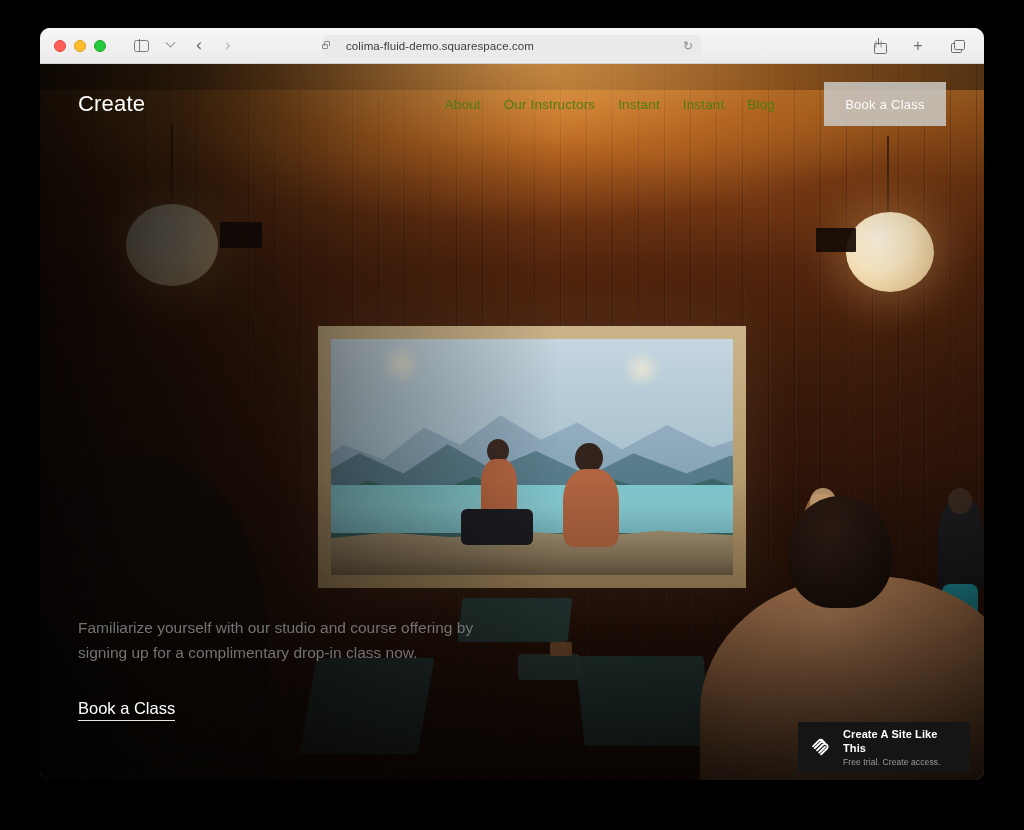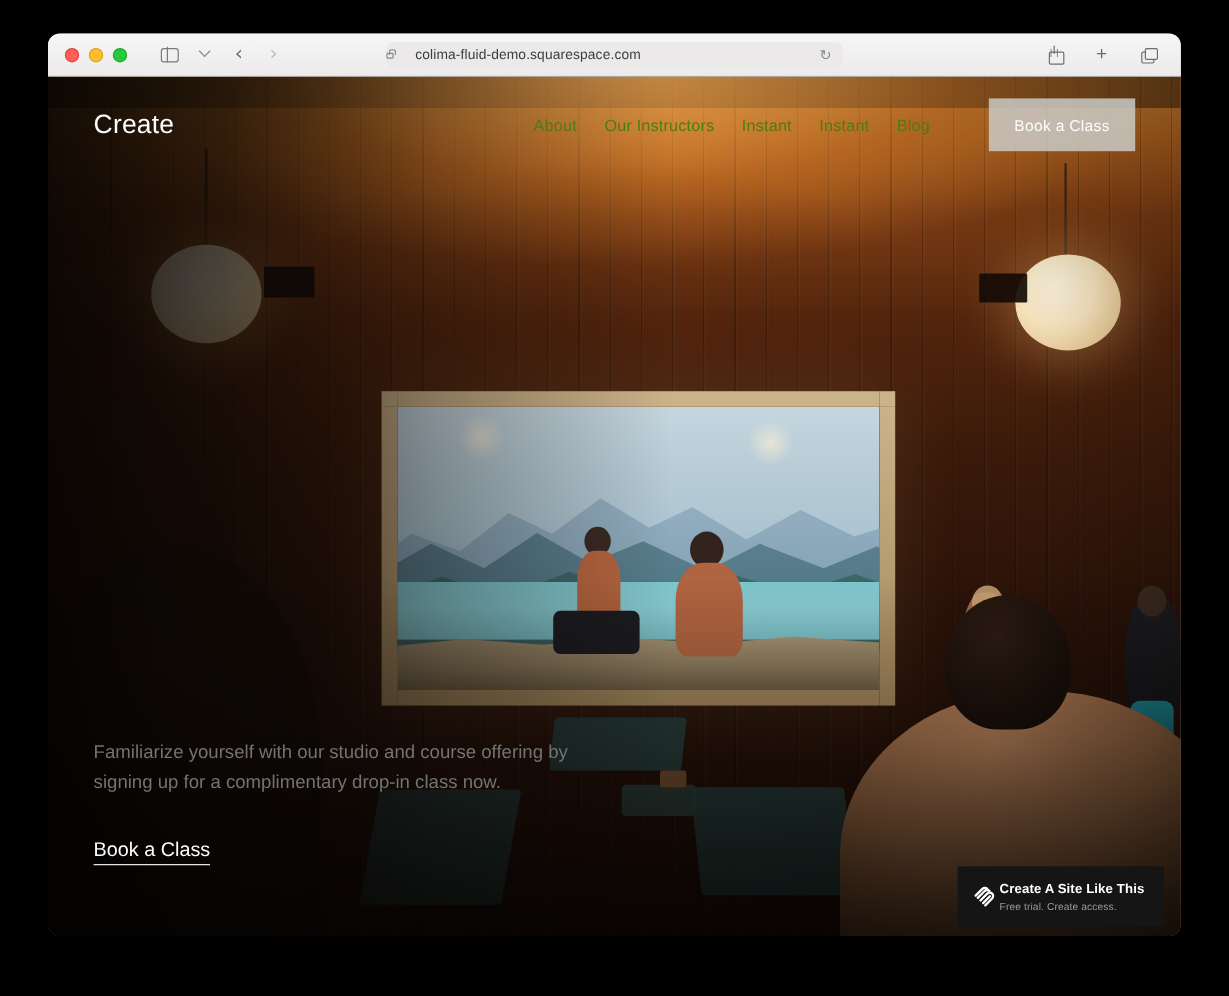--- a/index.html
+++ b/index.html
@@ -247,21 +247,21 @@
   }
   .hero-cta{
     color:#fff; font-size:16.5px; text-decoration:none;
     border-bottom:1px solid rgba(255,255,255,.9); padding-bottom:3px;
   }
 
   
   .sq-badge{
     position:absolute; right:14px; bottom:8px;
     width:172px; height:50px; background:#151515;
-    display:flex; align-items:center; padding:0 13px; z-index:25;
+    display:flex; align-items:center; gap:10px; padding:0 13px; z-index:25;
   }
   .sq-logo{ width:22px; height:22px; flex:0 0 22px; }
   .sq-title{ color:#fff; font-size:11px; font-weight:700; letter-spacing:.1px; line-height:1.3; }
   .sq-sub{ color:#9b9b9b; font-size:8.5px; letter-spacing:.1px; margin-top:2px; }
 </style>
 </head>
 <body>
 
 <div class="browser">
 

